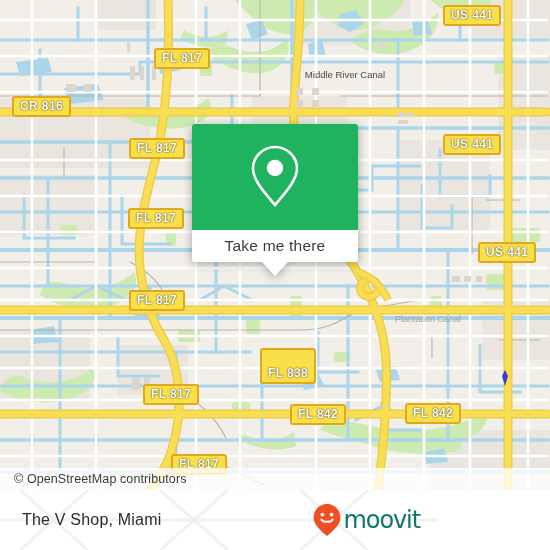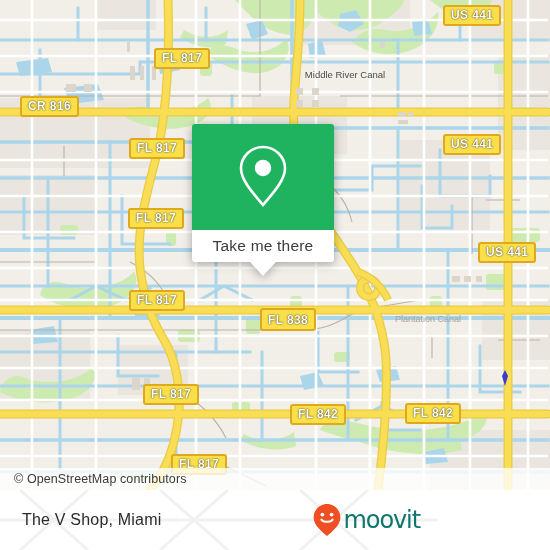--- a/index.html
+++ b/index.html
@@ -22,21 +22,21 @@
   #attrib{
     position:absolute;left:0;bottom:0;width:550px;height:22px;
     background:rgba(255,255,255,0.78);
     display:flex;align-items:center;
     box-sizing:border-box;padding-left:14px;
     font-size:12.5px;color:#3a3a3a;letter-spacing:.1px;
   }
 
   
   #popup{
-    position:absolute;left:192px;top:124px;width:142px;
+    position:absolute;left:192px;top:124px;width:166px;
     filter:drop-shadow(0 2px 5px rgba(0,0,0,.32));
     text-align:right;
   }
   #popup .green{
     height:106px;background:#20b35f;
     border-radius:3px 3px 0 0;
     display:flex;align-items:center;justify-content:center;
   }
   #popup .white{
     height:32px;background:#ffffff;border-radius:0 0 3px 3px;
@@ -295,40 +295,40 @@
     </svg>
 
     <div style="position:absolute;left:443px;top:5px;">
       <span class="shield" style="display:inline-block;background:#f9e04a;border:2px solid #e0a81c;border-radius:3px;
                    padding:1px 6px 2px;font-size:12px;font-weight:bold;color:#ffffff;
                    text-shadow:0 0 2px rgba(0,0,0,.55),0 0 1px rgba(0,0,0,.7);letter-spacing:.4px;">US 441</span>
     </div>
     <div style="position:absolute;left:154px;top:48px;">
       <span class="shield" style="display:inline-block;background:#f9e04a;border:2px solid #e0a81c;border-radius:3px;padding:1px 6px 2px;font-size:12px;font-weight:bold;color:#fff;text-shadow:0 0 2px rgba(0,0,0,.55),0 0 1px rgba(0,0,0,.7);letter-spacing:.4px;">FL 817</span>
     </div>
-    <div style="position:absolute;left:20px;top:96px;">
+    <div style="position:absolute;left:12px;top:96px;">
       <span class="shield" style="display:inline-block;background:#f9e04a;border:2px solid #e0a81c;border-radius:3px;padding:1px 6px 2px;font-size:12px;font-weight:bold;color:#fff;text-shadow:0 0 2px rgba(0,0,0,.55),0 0 1px rgba(0,0,0,.7);letter-spacing:.4px;">CR 816</span>
     </div>
     <div style="position:absolute;left:129px;top:138px;">
       <span class="shield" style="display:inline-block;background:#f9e04a;border:2px solid #e0a81c;border-radius:3px;padding:1px 6px 2px;font-size:12px;font-weight:bold;color:#fff;text-shadow:0 0 2px rgba(0,0,0,.55),0 0 1px rgba(0,0,0,.7);letter-spacing:.4px;">FL 817</span>
     </div>
     <div style="position:absolute;left:443px;top:134px;">
       <span class="shield" style="display:inline-block;background:#f9e04a;border:2px solid #e0a81c;border-radius:3px;padding:1px 6px 2px;font-size:12px;font-weight:bold;color:#fff;text-shadow:0 0 2px rgba(0,0,0,.55),0 0 1px rgba(0,0,0,.7);letter-spacing:.4px;">US 441</span>
     </div>
     <div style="position:absolute;left:128px;top:208px;">
       <span class="shield" style="display:inline-block;background:#f9e04a;border:2px solid #e0a81c;border-radius:3px;padding:1px 6px 2px;font-size:12px;font-weight:bold;color:#fff;text-shadow:0 0 2px rgba(0,0,0,.55),0 0 1px rgba(0,0,0,.7);letter-spacing:.4px;">FL 817</span>
     </div>
     <div style="position:absolute;left:478px;top:242px;">
       <span class="shield" style="display:inline-block;background:#f9e04a;border:2px solid #e0a81c;border-radius:3px;padding:1px 6px 2px;font-size:12px;font-weight:bold;color:#fff;text-shadow:0 0 2px rgba(0,0,0,.55),0 0 1px rgba(0,0,0,.7);letter-spacing:.4px;">US 441</span>
     </div>
     <div style="position:absolute;left:129px;top:290px;">
       <span class="shield" style="display:inline-block;background:#f9e04a;border:2px solid #e0a81c;border-radius:3px;padding:1px 6px 2px;font-size:12px;font-weight:bold;color:#fff;text-shadow:0 0 2px rgba(0,0,0,.55),0 0 1px rgba(0,0,0,.7);letter-spacing:.4px;">FL 817</span>
     </div>
     <div style="position:absolute;left:260px;top:308px;">
-      <span class="shield" style="display:inline-block;background:#f9e04a;border:2px solid #e0a81c;border-radius:3px;padding:3px 6px 2px;font-size:12px;font-weight:bold;color:#fff;text-shadow:0 0 2px rgba(0,0,0,.55),0 0 1px rgba(0,0,0,.7);letter-spacing:.4px;">FL 838</span>
+      <span class="shield" style="display:inline-block;background:#f9e04a;border:2px solid #e0a81c;border-radius:3px;padding:16px 6px 2px;font-size:12px;font-weight:bold;color:#fff;text-shadow:0 0 2px rgba(0,0,0,.55),0 0 1px rgba(0,0,0,.7);letter-spacing:.4px;margin-top:40px;">FL 838</span>
     </div>
     <div style="position:absolute;left:143px;top:384px;">
       <span class="shield" style="display:inline-block;background:#f9e04a;border:2px solid #e0a81c;border-radius:3px;padding:1px 6px 2px;font-size:12px;font-weight:bold;color:#fff;text-shadow:0 0 2px rgba(0,0,0,.55),0 0 1px rgba(0,0,0,.7);letter-spacing:.4px;">FL 817</span>
     </div>
     <div style="position:absolute;left:290px;top:404px;">
       <span class="shield" style="display:inline-block;background:#f9e04a;border:2px solid #e0a81c;border-radius:3px;padding:1px 6px 2px;font-size:12px;font-weight:bold;color:#fff;text-shadow:0 0 2px rgba(0,0,0,.55),0 0 1px rgba(0,0,0,.7);letter-spacing:.4px;">FL 842</span>
     </div>
     <div style="position:absolute;left:405px;top:403px;">
       <span class="shield" style="display:inline-block;background:#f9e04a;border:2px solid #e0a81c;border-radius:3px;padding:1px 6px 2px;font-size:12px;font-weight:bold;color:#fff;text-shadow:0 0 2px rgba(0,0,0,.55),0 0 1px rgba(0,0,0,.7);letter-spacing:.4px;">FL 842</span>
     </div>

